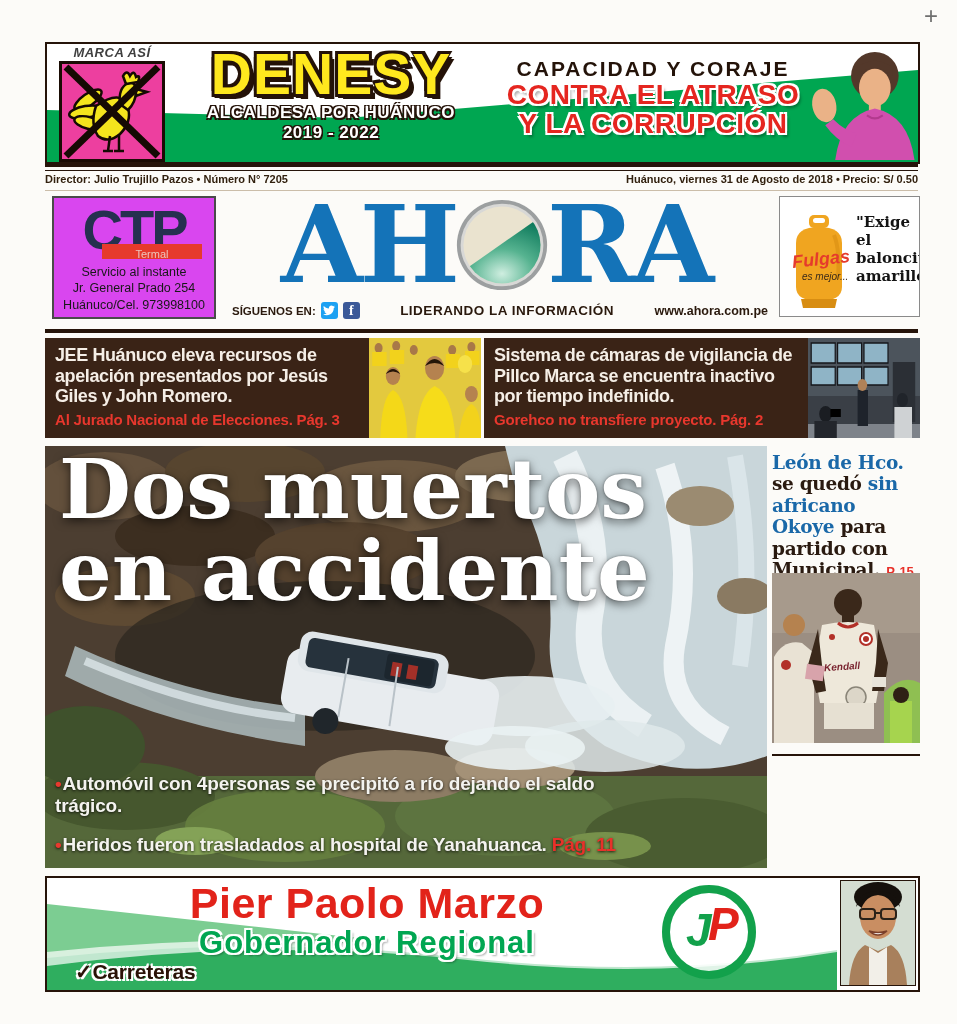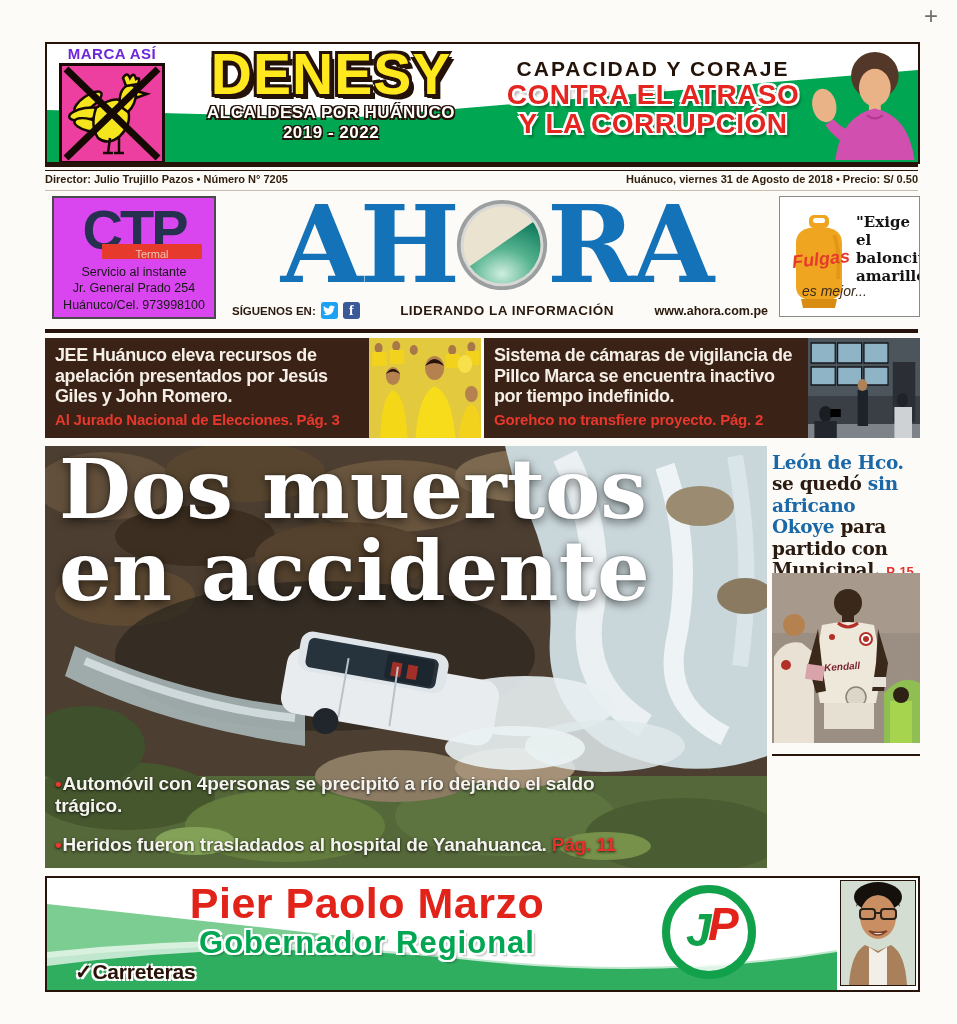--- a/index.html
+++ b/index.html
@@ -5,21 +5,21 @@
   html,body{margin:0;padding:0;background:#e9e7e2;}
   #page{position:relative;width:957px;height:1024px;background:#fcfbf8;margin:0 auto;
         font-family:"Liberation Sans",sans-serif;overflow:hidden;}
   .abs{position:absolute;}
   
   #crop-mark{left:924px;top:2px;color:#6f6f6f;font-size:24px;font-weight:400;}
   
   #top-banner{left:45px;top:42px;width:871px;height:118px;border:2px solid #26140a;background:#fff;overflow:hidden;}
   #banner-bg{position:absolute;inset:0;width:100%;height:100%;}
   .marca{left:8px;top:1px;width:114px;text-align:center;}
-  .marca-label{font-size:15px;font-weight:bold;color:#6d28d9;letter-spacing:.5px;}
+  .marca-label{font-size:13px;font-weight:bold;color:#404040;letter-spacing:.5px;font-style:italic;}
   .marca-box{margin:1px auto 0;width:100px;height:95px;background:#ed3f9f;border:3px solid #1a0c04;position:relative;}
   .marca-box svg{position:absolute;inset:0;}
   .denesy{left:128px;top:2px;width:312px;text-align:center;}
   .denesy-name{font-size:57px;font-weight:bold;color:#ffe81e;letter-spacing:1px;line-height:1;
      text-shadow:-3px -3px 0 #241208,3px -3px 0 #241208,-3px 3px 0 #241208,3px 3px 0 #241208,0 4px 0 #241208,5px 5px 0 #241208;}
   .denesy-sub{font-size:17px;font-weight:bold;color:#fff;letter-spacing:.5px;
      text-shadow:-1.5px -1.5px 0 #241208,1.5px -1.5px 0 #241208,-1.5px 1.5px 0 #241208,1.5px 1.5px 0 #241208;}
   .slogans{left:438px;top:13px;width:336px;text-align:center;}
   .slogan-top{font-size:21px;font-weight:bold;color:#241309;letter-spacing:2px;}
   .slogan-red{font-size:28px;font-weight:bold;color:#e52620;line-height:1.03;letter-spacing:.5px;
@@ -44,21 +44,21 @@
   .follow-left{display:flex;align-items:center;gap:5px;}
   .follow-label{font-size:11.5px;font-weight:bold;color:#2a190d;}
   .sm-icon{width:17px;height:17px;border-radius:3px;display:inline-flex;align-items:center;justify-content:center;}
   .tw{background:#1da1f2;}
   .fb{background:#3b5998;color:#fff;font-family:"Liberation Serif",serif;font-weight:bold;font-size:14px;}
   .tagline{font-size:13.5px;font-weight:bold;color:#2a190d;letter-spacing:.5px;}
   .website{font-size:12.5px;font-weight:bold;color:#2a190d;}
   #fulgas-box{left:779px;top:196px;width:139px;height:119px;border:1px solid #8a8a8a;background:#fff;overflow:hidden;}
   #fulgas-tank{position:absolute;left:2px;top:12px;width:74px;height:102px;}
   .fulgas-brand{position:absolute;left:12px;top:52px;font-size:18px;font-weight:bold;font-style:italic;color:#e53b2c;transform:rotate(-6deg);}
-  .fulgas-sub{position:absolute;left:22px;top:86px;font-size:14px;font-style:italic;color:#3a2a1a;}
+  .fulgas-sub{position:absolute;left:22px;top:74px;font-size:10px;font-style:italic;color:#3a2a1a;}
   .fulgas-quote{position:absolute;right:3px;top:16px;width:60px;font-family:"DejaVu Serif",serif;
      font-weight:bold;font-size:15px;color:#141414;line-height:1.2;}
   #rule-thick{left:45px;top:329px;width:873px;height:4px;background:#26140a;}
   
   .brief{top:338px;height:100px;background:#3a2316;display:flex;overflow:hidden;}
   #brief-1{left:45px;width:436px;}
   #brief-2{left:484px;width:436px;}
   .brief-text{width:324px;box-sizing:border-box;padding:7px 8px 6px 10px;}
   .brief-title{color:#f5eee6;font-size:18px;font-weight:bold;line-height:1.14;letter-spacing:-0.4px;}
   .brief-kicker{color:#e8372d;font-size:15px;font-weight:bold;margin-top:4px;letter-spacing:-0.2px;}

